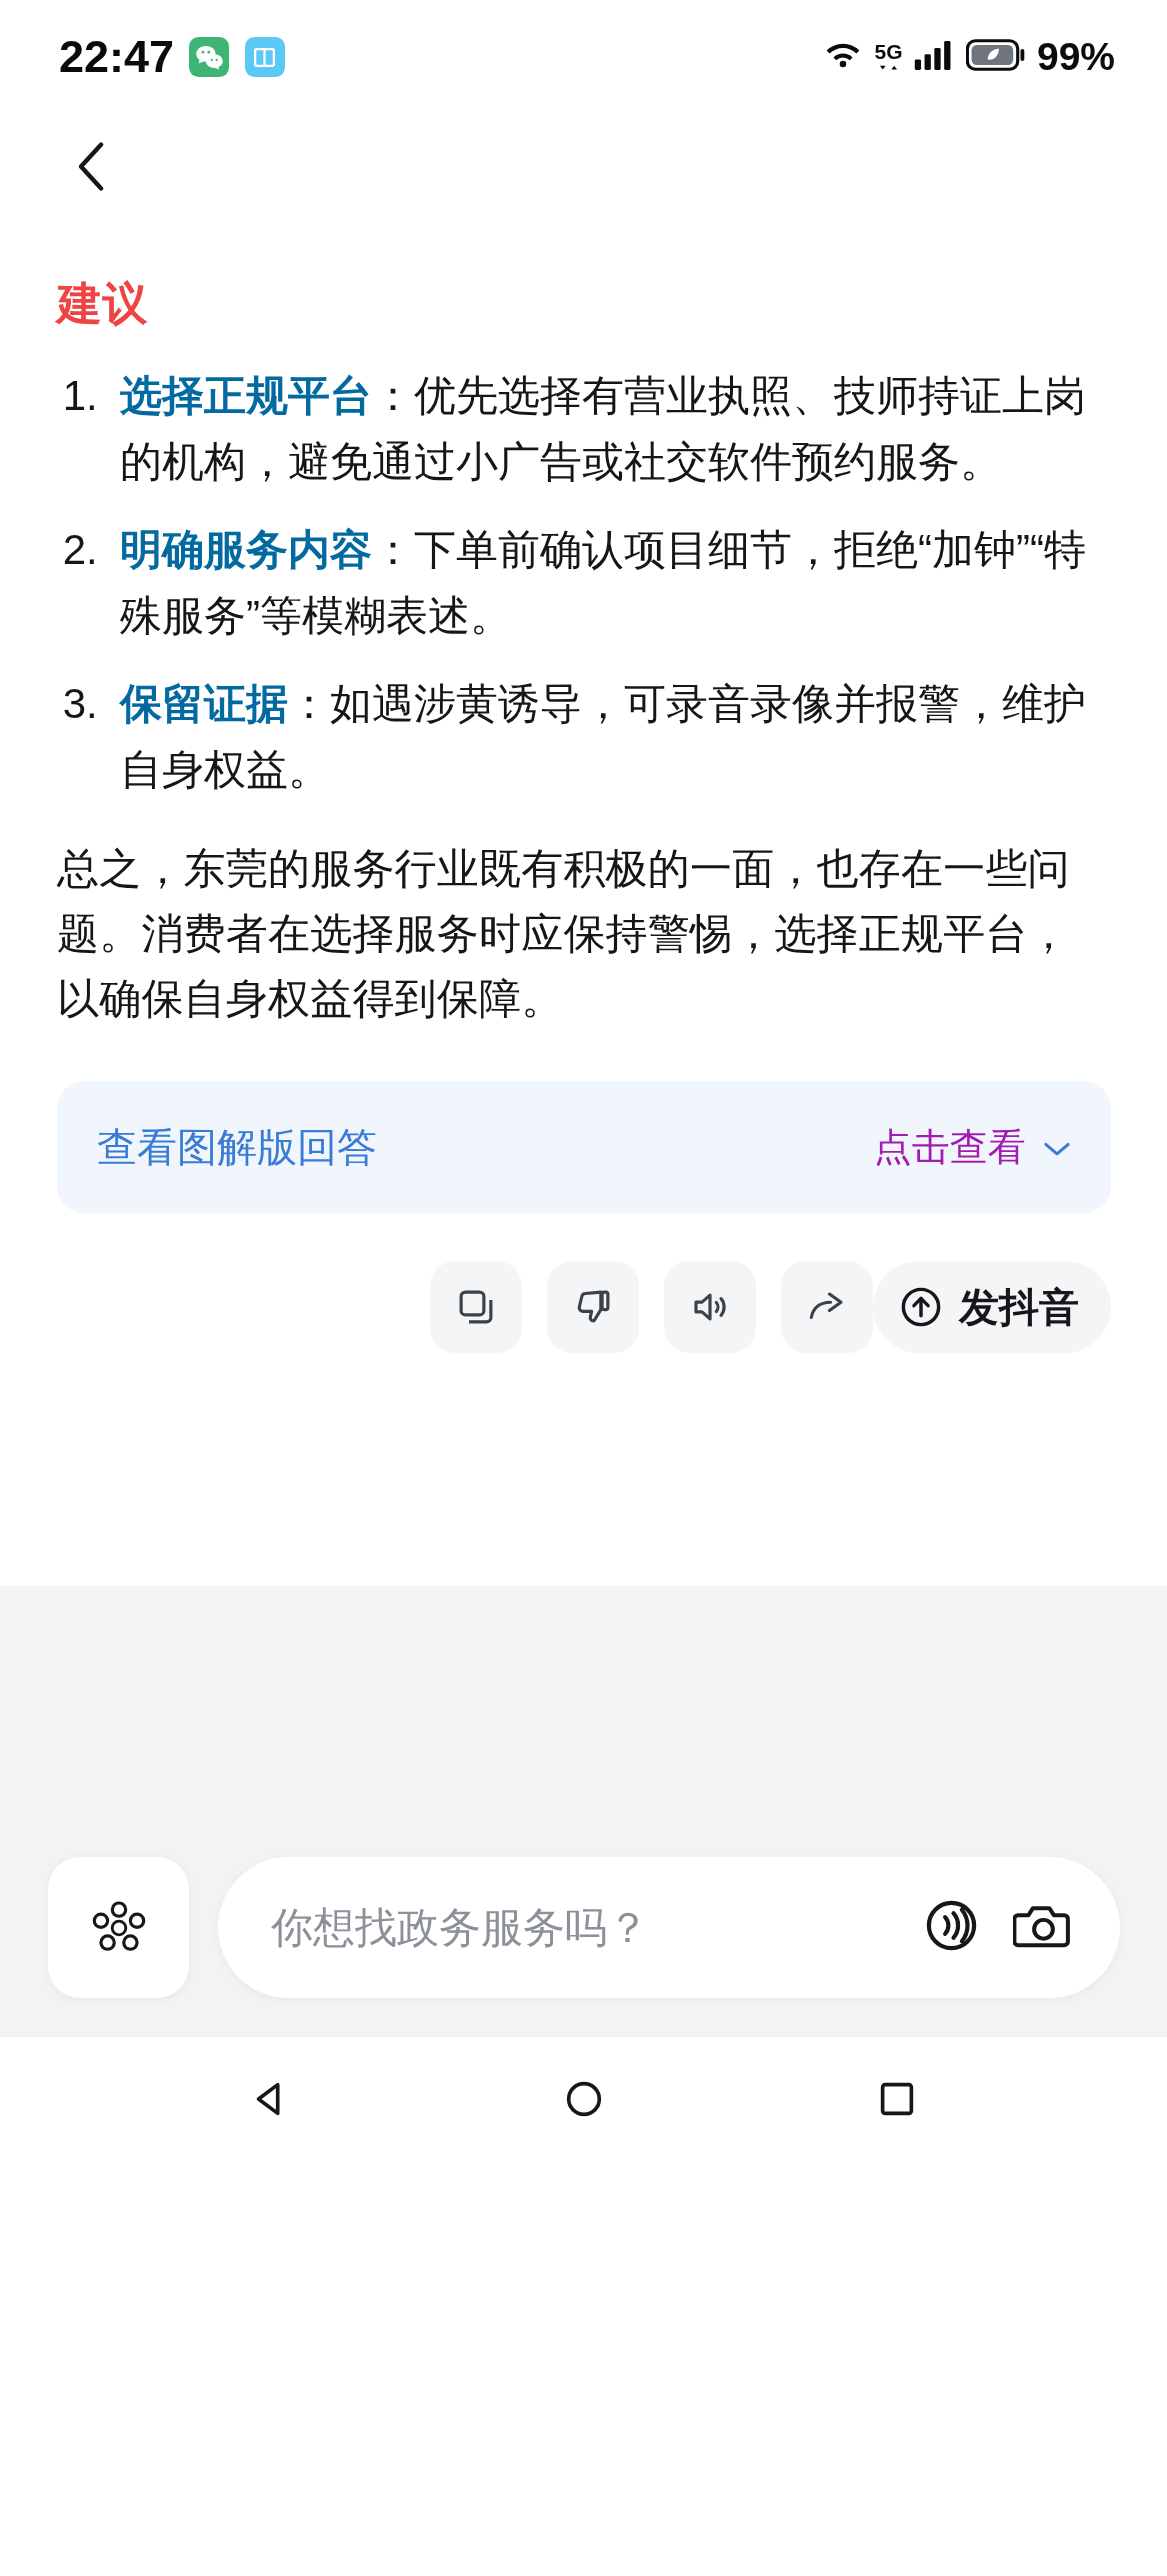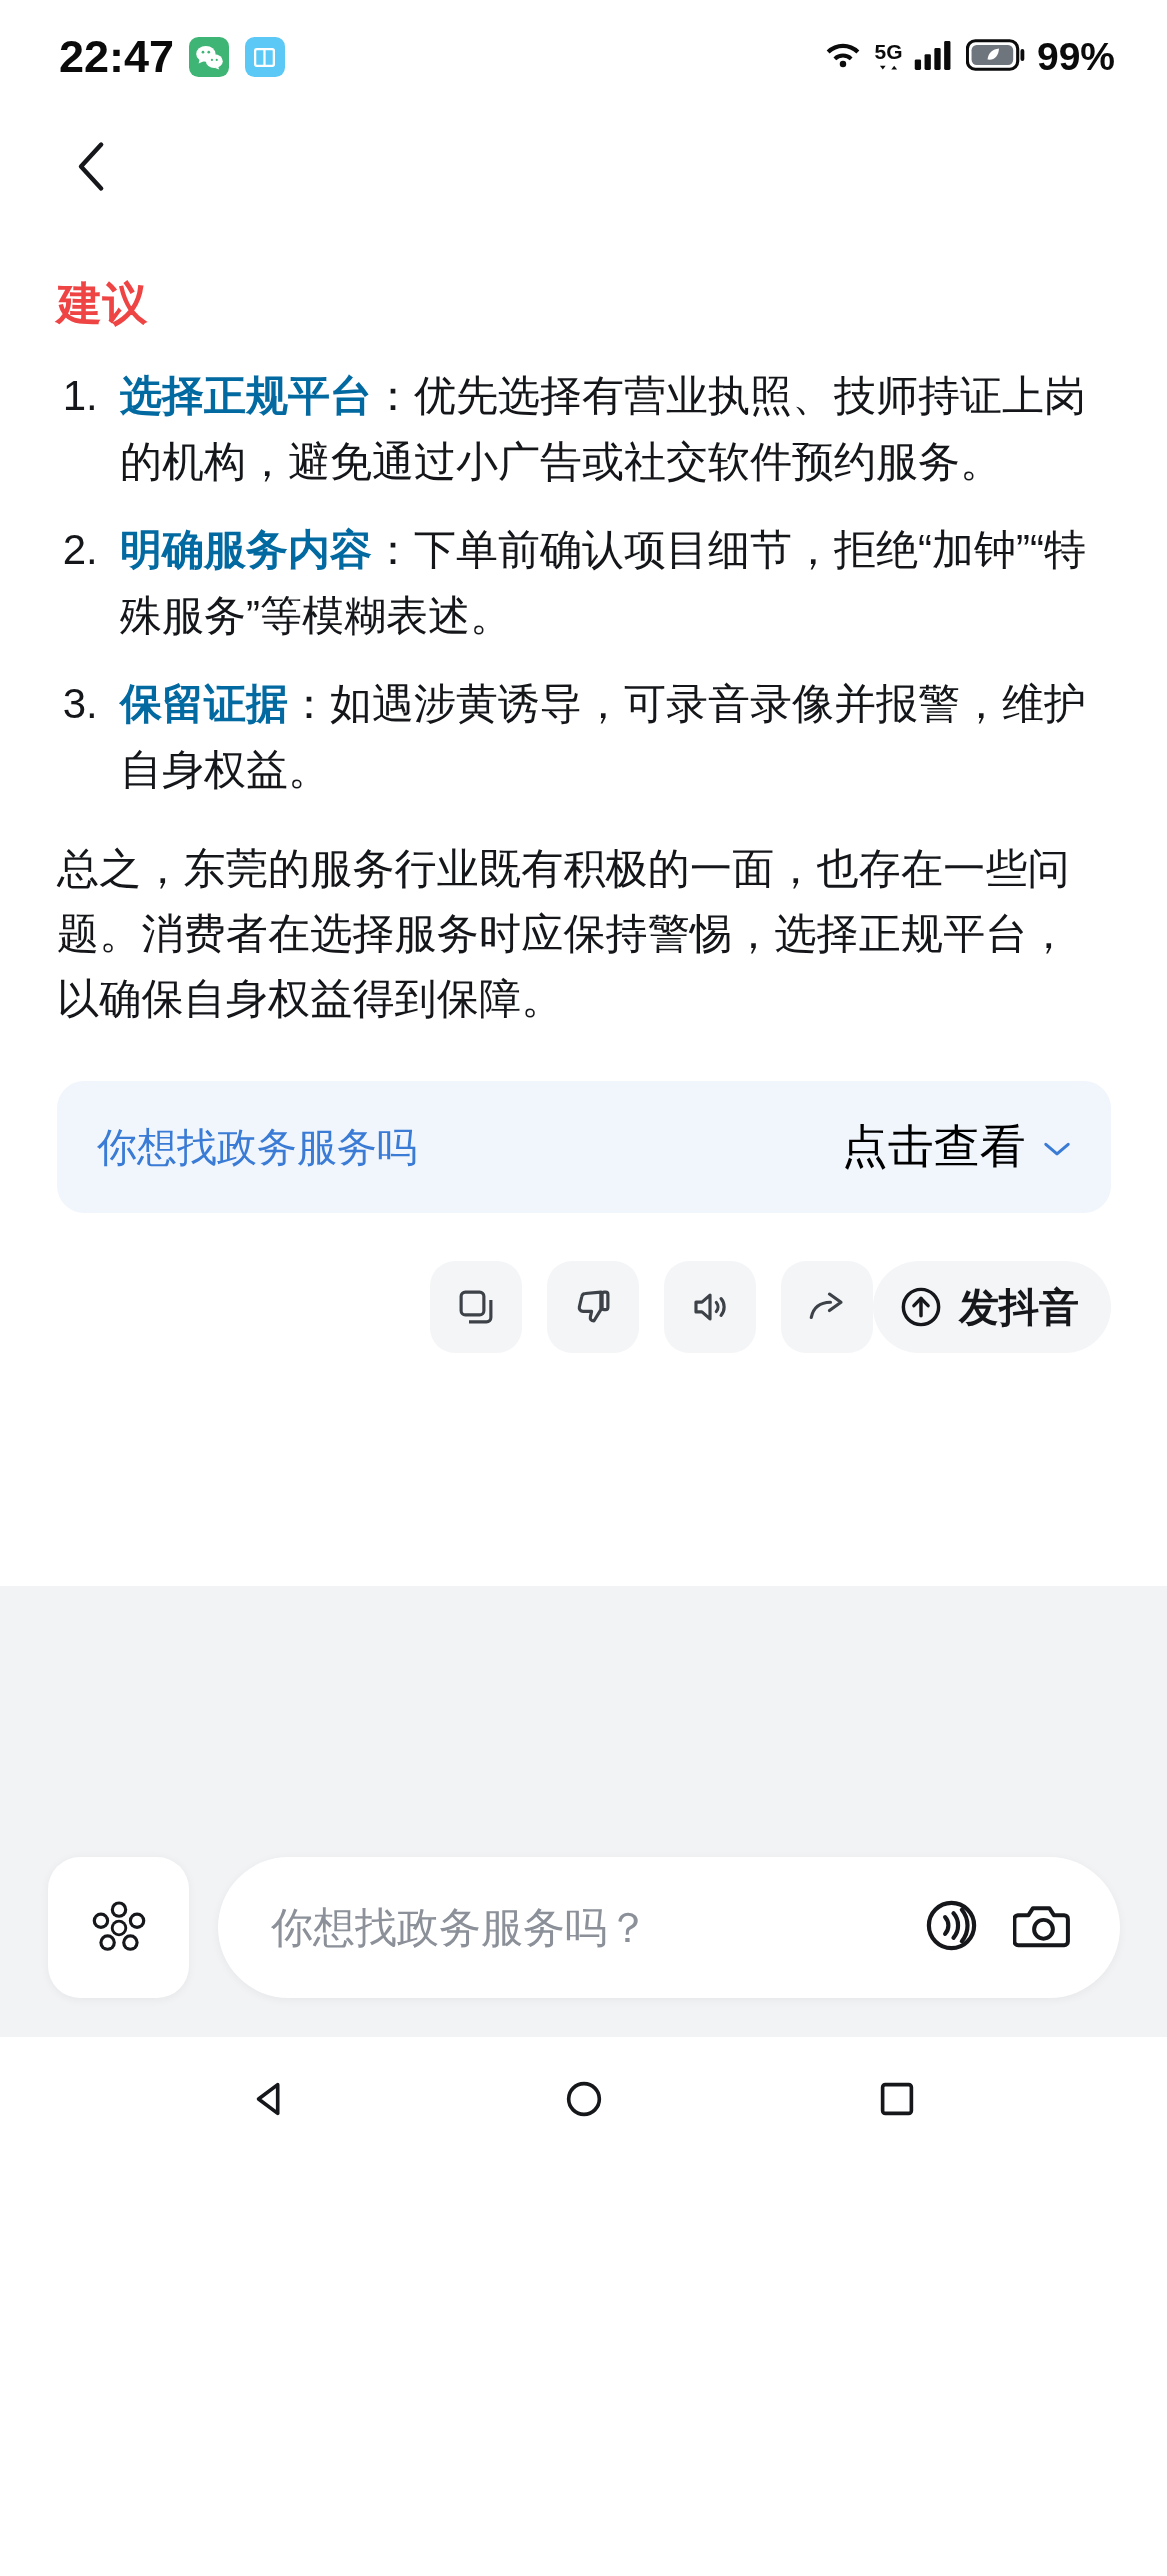--- a/index.html
+++ b/index.html
@@ -155,22 +155,22 @@
     font-size: 40px;
     color: #3a7bd5;
     font-weight: 500;
   }
   .illus-right {
     display: flex;
     align-items: center;
     gap: 15.3px;
   }
   .illus-action {
-    font-size: 46px;
-    color: #000000;
+    font-size: 38px;
+    color: #a21caf;
   }
 
   
   .actions {
     margin-top: 48px;
     display: flex;
     align-items: center;
     justify-content: flex-end;
   }
   .actions-left {
@@ -345,21 +345,21 @@
         <b>明确服务内容</b><span>：</span><span>下单前确认项目细节，拒绝“加钟”“特殊服务”等模糊表述。</span>
       </li>
       <li>
         <b>保留证据</b><span>：</span><span>如遇涉黄诱导，可录音录像并报警，维护自身权益。</span>
       </li>
     </ol>
 
     <p class="para para-conclusion">总之，东莞的服务行业既有积极的一面，也存在一些问题。消费者在选择服务时应保持警惕，选择正规平台，以确保自身权益得到保障。</p>
 
     <div class="illus-card">
-      <span class="illus-title">你想找政务服务吗</span>
+      <span class="illus-title">查看图解版回答</span>
       <span class="illus-right">
         <span class="illus-action">点击查看</span>
         <svg width="32" height="21" viewBox="0 0 20 12" fill="none" stroke="#3a7bd5" stroke-width="1.9" stroke-linecap="round" stroke-linejoin="round">
           <polyline points="3,4 10,10 17,4"></polyline>
         </svg>
       </span>
     </div>
 
     <div class="actions">
       <div class="actions-left">

